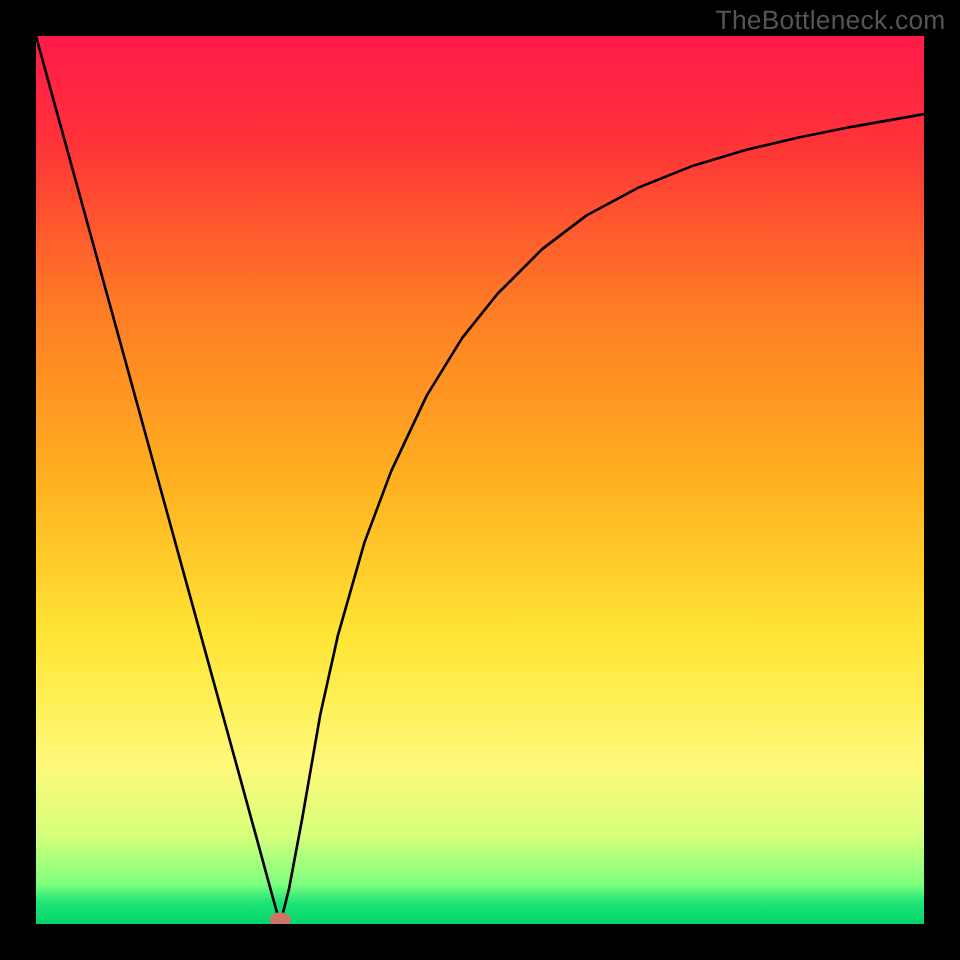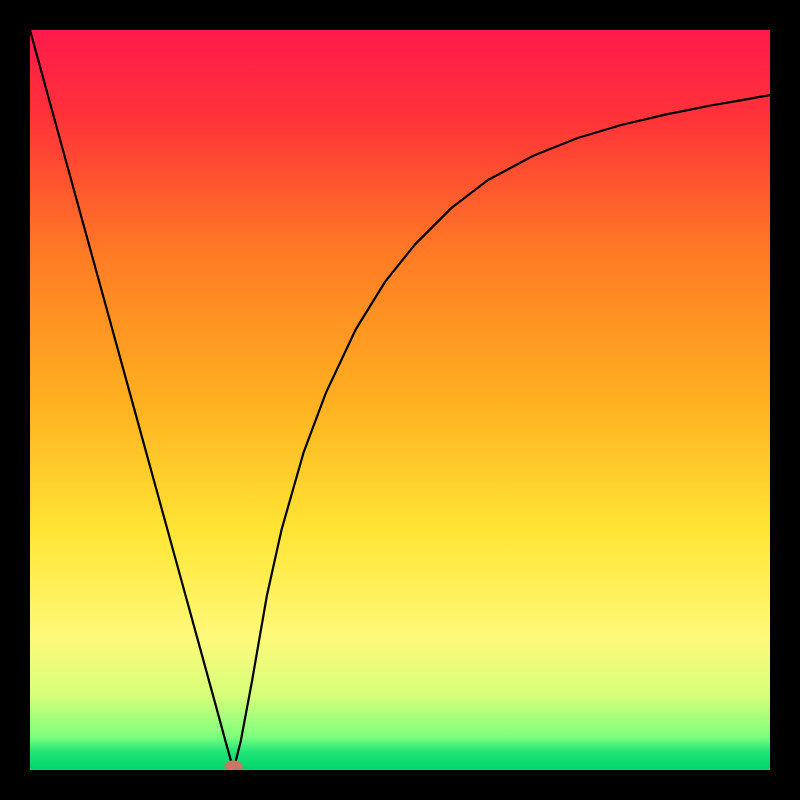--- a/index.html
+++ b/index.html
@@ -56,13 +56,14 @@
             <stop offset="95.5%" stop-color="#7dff7d"></stop>
             <stop offset="97.5%" stop-color="#22e579"></stop>
             <stop offset="100%" stop-color="#00d46a"></stop>
           </linearGradient>
       </defs>
       <rect id="bg-rect" x="0" y="0" width="740" height="740" fill="url(#bg-grad)"></rect>
       <path id="curve-path" fill="none" stroke="#000" stroke-width="2.2" stroke-linejoin="round" stroke-linecap="round" d="M0.00 0.00 L14.80 54.02 L37.00 134.68 L59.20 215.34 L81.40 296.00 L103.60 376.66 L125.80 457.32 L148.00 537.98 L170.20 618.64 L185.00 672.66 L196.10 713.36 L203.50 740.00 L210.90 710.40 L222.00 651.20 L236.80 566.10 L251.60 499.50 L273.80 421.80 L296.00 362.60 L325.60 299.70 L355.20 251.60 L384.80 214.60 L421.80 177.60 L458.80 149.48 L503.20 125.80 L547.60 108.04 L592.00 94.72 L636.40 84.36 L680.80 75.48 L710.40 70.30 L740.00 65.12"></path>
       <ellipse id="min-marker" rx="9" ry="6" cx="203.50" cy="736.30" fill="#cc7766"></ellipse>
     </svg>
   </div>
+  <div class="watermark">TheBottleneck.com</div>
 </div>
 
 </body></html>

